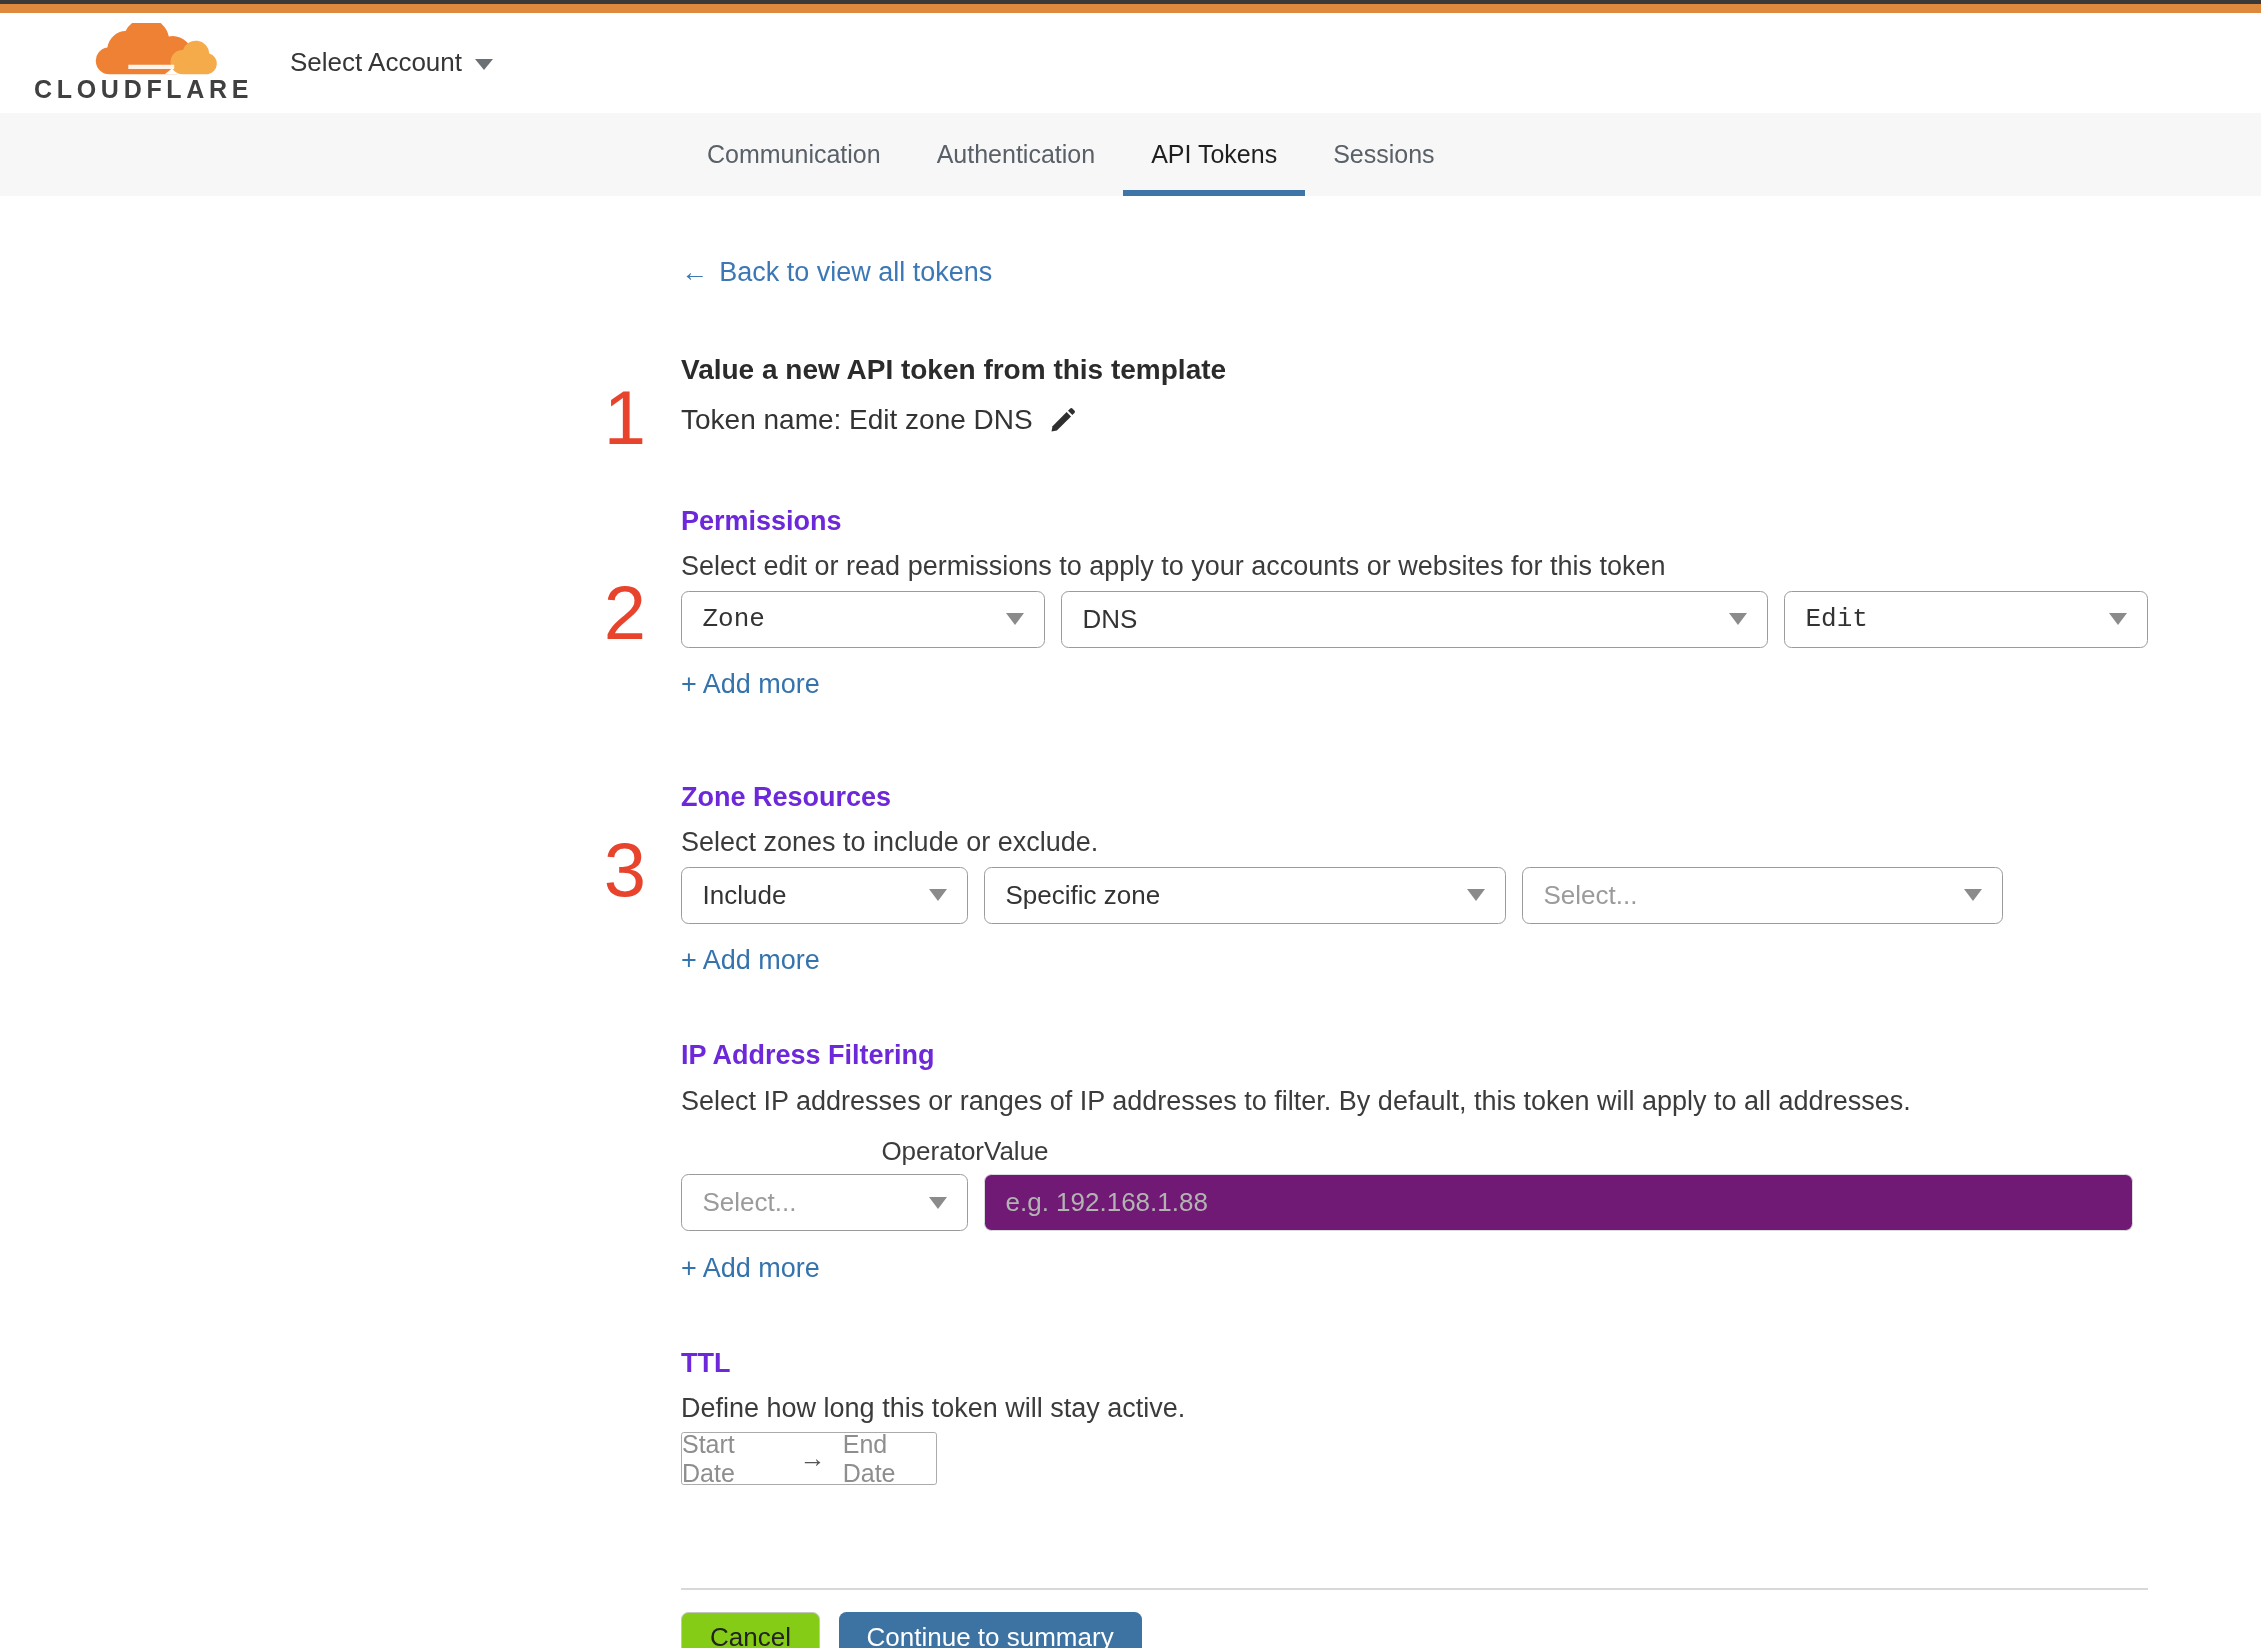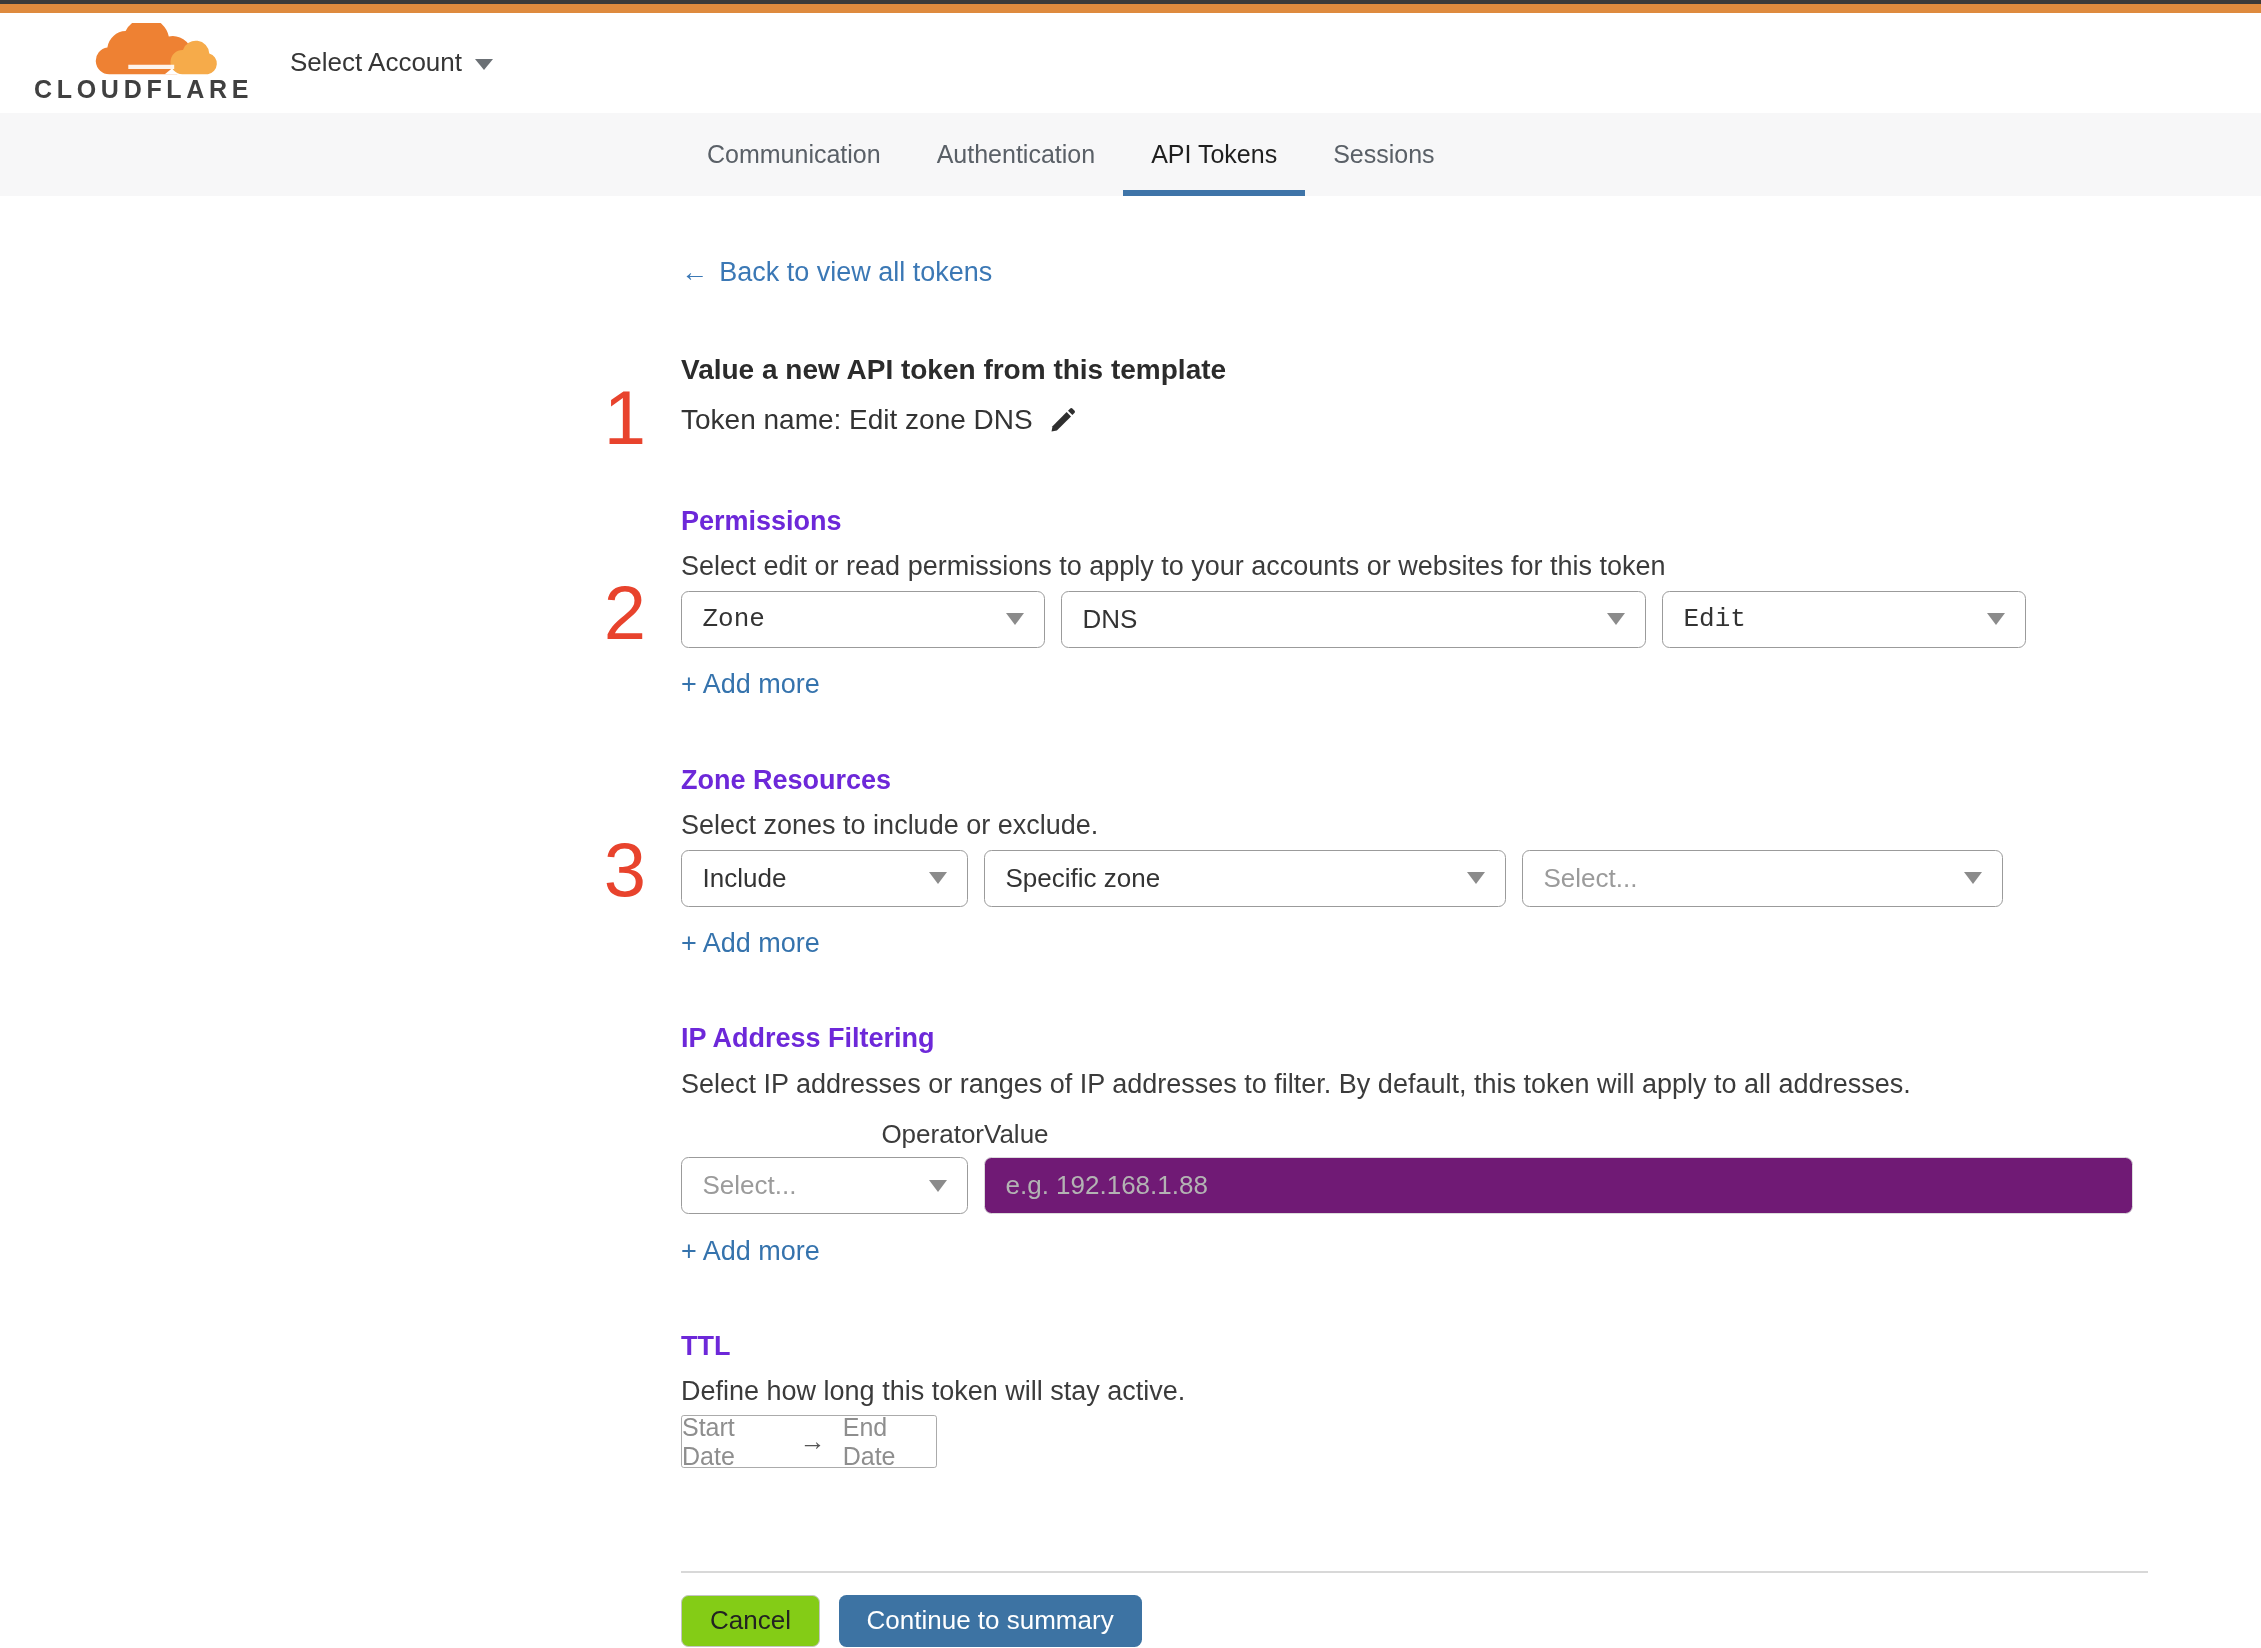--- a/index.html
+++ b/index.html
@@ -30,31 +30,31 @@
   .back-link { margin-top: 60px; font-size: 27px; line-height: 32px; color: #3b78b5; display: inline-flex; align-items: center; gap: 11.2px; cursor: pointer; text-decoration: none; }
 
   .tmpl-heading { margin-top: 65px; font-size: 28px; line-height: 34px; font-weight: bold; color: #2b2b2b; }
   .token-name   { margin-top: 15px; font-size: 28px; line-height: 35px; color: #333; display: flex; align-items: center; gap: 15px; }
   .pencil { cursor: pointer; display: inline-flex; margin-top: 1.9px; }
 
   .section-heading { font-size: 27px; line-height: 34px; font-weight: bold; color: #6d28d9; }
   .section-desc    { margin-top: 11.2px; font-size: 27px; line-height: 34px; color: #3b3b3b; }
 
   .mt-perm { margin-top: 67px; }
-  .mt-zone { margin-top: 63px; }
+  .mt-zone { margin-top: 80px; }
   .mt-ip   { margin-top: 62px; }
   .mt-ttl  { margin-top: 62px; }
 
   .select-row { margin-top: 7.5px; display: flex; gap: 16px; }
   .fake-select { height: 57px; border: 1.9px solid #9b9b9b; border-radius: 7.5px; background: #fff; display: flex; align-items: center; padding: 0 20.5px; font-size: 26px; color: #333; cursor: pointer; }
   .fake-select .caret { width: 0; height: 0; border-left: 9.3px solid transparent; border-right: 9.3px solid transparent; border-top: 12px solid #8b8b8b; margin-left: auto; }
   .fake-select.grey-text { color: #9b9b9b; }
 
   .w-390 { width: 364px; font-family: Liberation Mono, monospace; }
-  .w-758 { width: 585px; }
+  .w-758 { width: 707px; }
   .w-308 { width: 287px; }
   .w-616 { width: 522px; }
   .w-516 { width: 481px; }
 
   .add-more { margin-top: 20.5px; font-size: 27px; line-height: 32px; color: #3573ad; cursor: pointer; display: inline-block; }
 
   .label-row { margin-top: 17px; display: flex; font-size: 26px; line-height: 32px; color: #3b3b3b; }
   .label-operator { width: 303px; text-align: right; }
 
   .value-input { width: 1149px; height: 57px; border: 1.9px solid #dcdcdc; border-radius: 7.5px; background: #701a75; font-size: 26px; padding: 0 20.5px; color: #9d9d9d; font-family: "Liberation Sans", "DejaVu Sans", sans-serif; }

